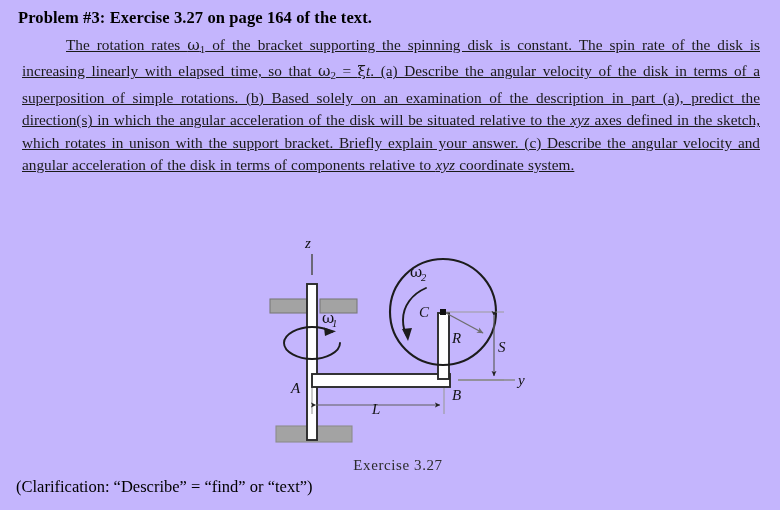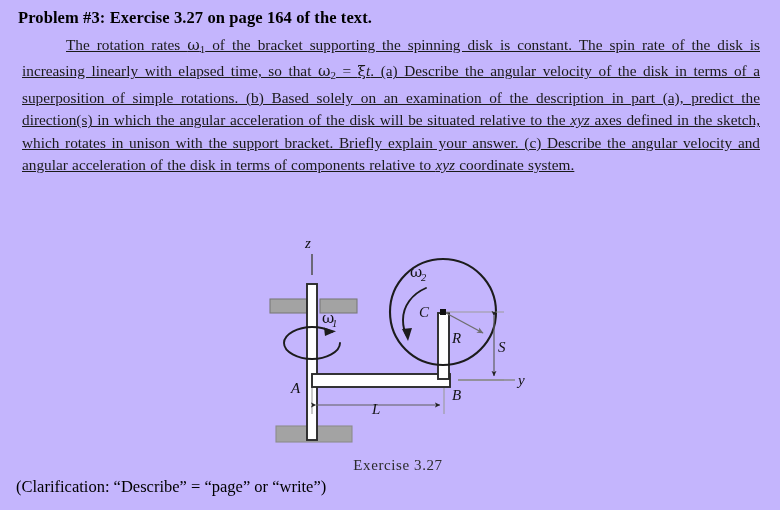--- a/index.html
+++ b/index.html
@@ -205,15 +205,15 @@
         <line x1="54" y1="177" x2="178" y2="177" stroke="#5f5f5f" stroke-width="1.2" marker-start="url(#arrHeadSm)" marker-end="url(#arrHeadSm)"></line>
         <text class="lbl" x="110" y="186">L</text>
       </g>
     </svg>
   </div>
 
   <div class="fig-caption">
     <span class="cap-inner">Exercise 3.27</span>
   </div>
 
-  <div class="clarification">(Clarification: “Describe” = “page” or “write”)</div>
+  <div class="clarification">(Clarification: “Describe” = “find” or “text”)</div>
 
 </div>
 
 </body></html>

